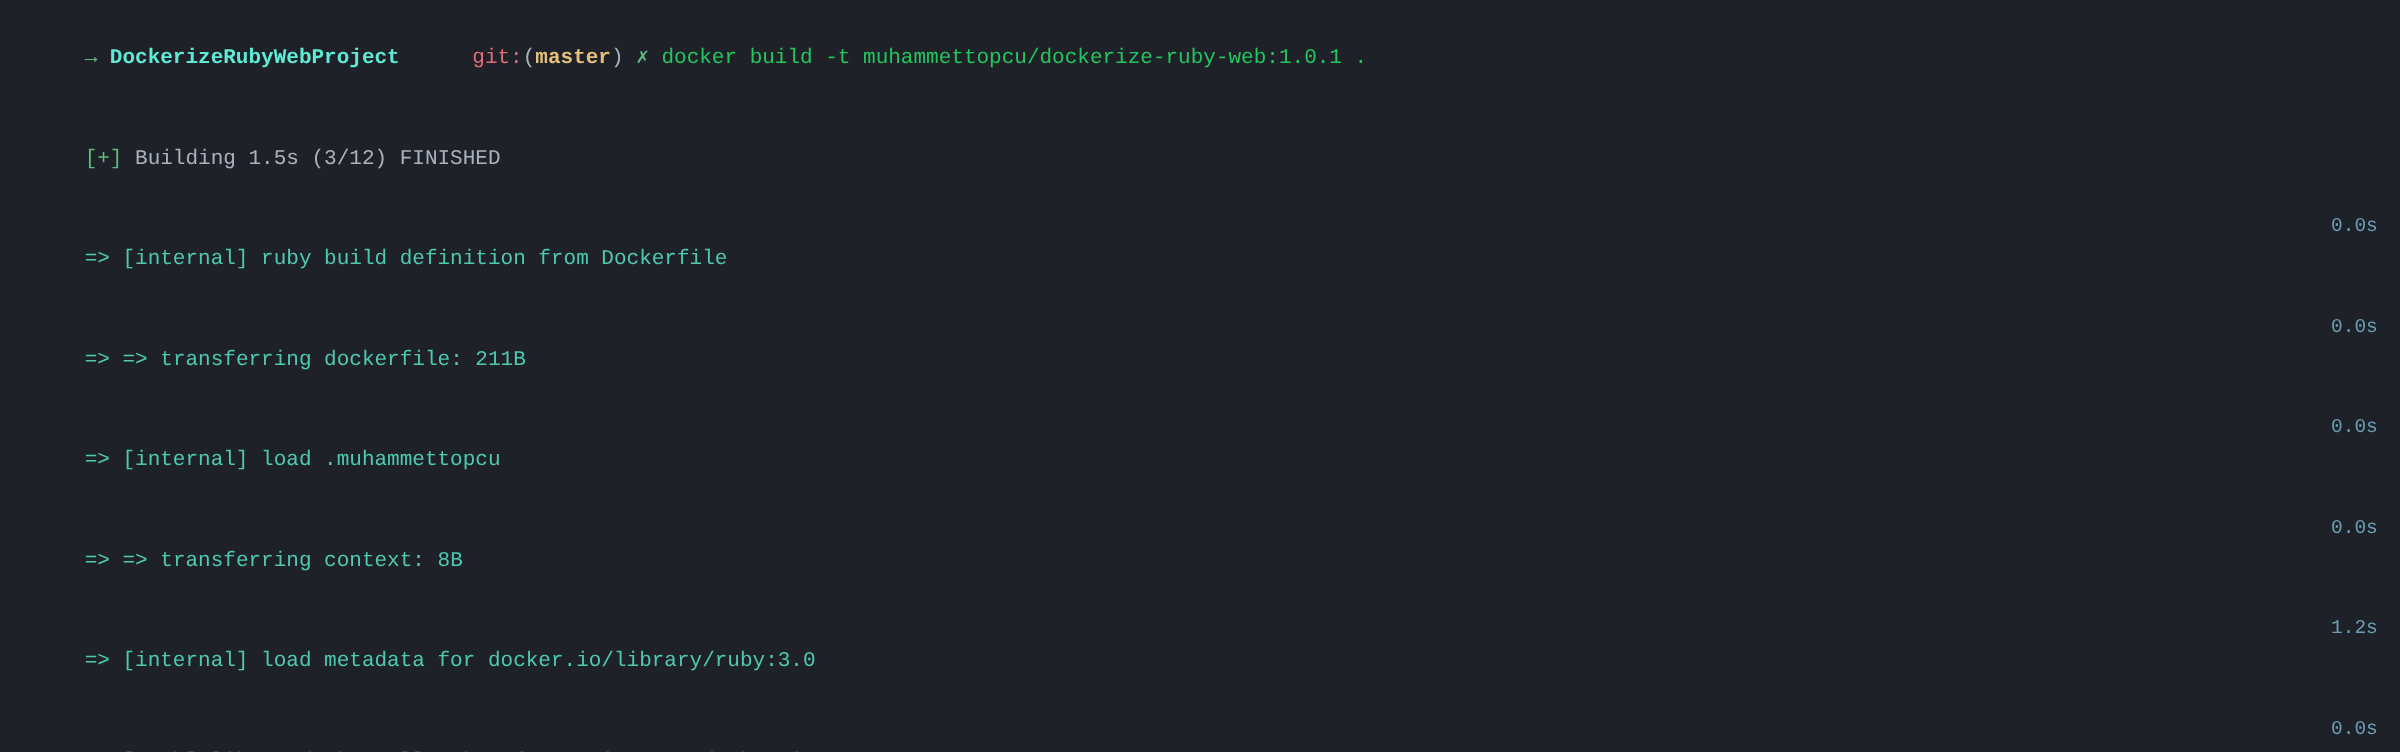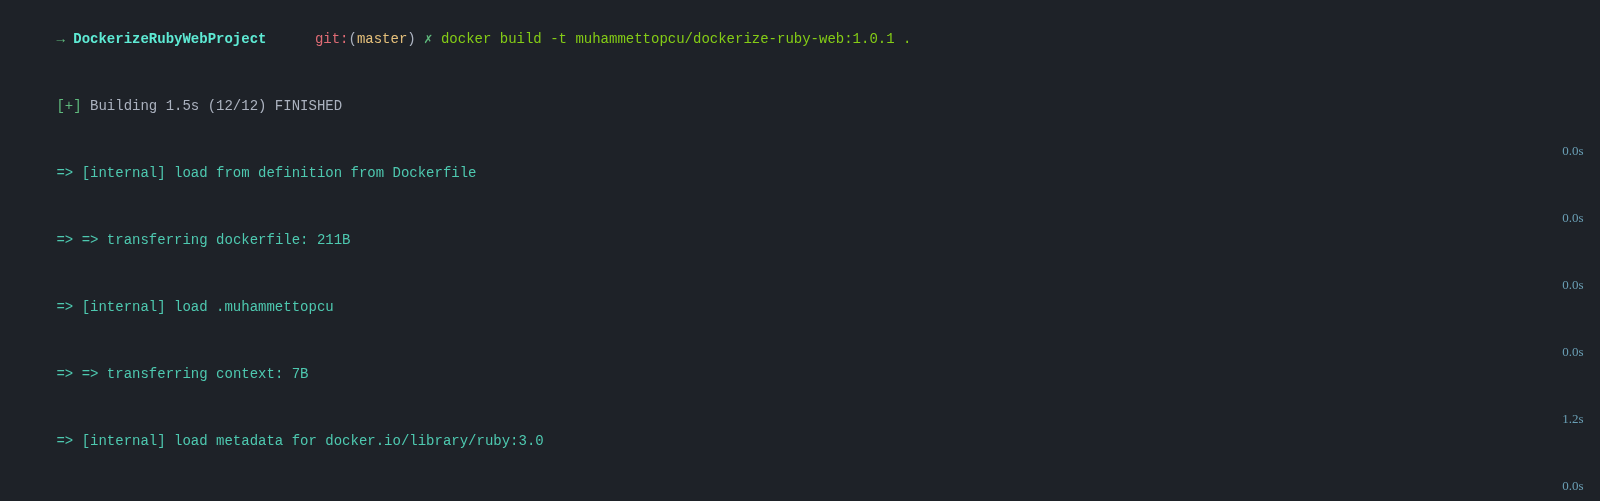--- a/index.html
+++ b/index.html
@@ -35,42 +35,41 @@
 
     .line-content {
       flex: 1;
     }
 
     .line-time {
       color: #6a9fb5;
       font-size: 13px;
       margin-left: 10px;
       min-width: 38px;
-      text-align: center;
-      font-family: Liberation Serif, serif;
+      text-align: left;
     }
 
     
     .prompt-arrow {
       color: #5fba7d;
     }
     .prompt-dir {
       color: #5eead4;
       font-weight: bold;
     }
     .prompt-git {
       color: #e06c75;
       margin-left: 40px;
     }
     .prompt-git-branch {
       color: #e5c07b;
-      font-weight: normal;
+      font-weight: bold;
     }
     .prompt-cmd {
-      color: #84cc16;
+      color: #22c55e;
       margin-top: 24px;
     }
 
     
     .build-bracket {
       color: #5fba7d;
     }
     .build-text {
       color: #abb2bf;
     }
@@ -90,48 +89,48 @@
 <div class="terminal">
 
   <div class="line">
     <div class="line-content">
       <span class="prompt-arrow">→ </span><span class="prompt-dir">DockerizeRubyWebProject</span><span class="white"> </span><span class="prompt-git">git:</span><span class="white">(</span><span class="prompt-git-branch">master</span><span class="white">)</span><span class="green"> ✗ </span><span class="prompt-cmd">docker build -t muhammettopcu/dockerize-ruby-web:1.0.1 .</span>
     </div>
   </div>
 
   <div class="line">
     <div class="line-content">
-      <span class="build-bracket">[+]</span><span class="build-text"> Building 1.5s (12/12) FINISHED</span>
+      <span class="build-bracket">[+]</span><span class="build-text"> Building 1.5s (3/12) FINISHED</span>
     </div>
   </div>
 
   <div class="line">
     <div class="line-content">
-      <span class="arr">=&gt;</span><span class="cyan"> [internal]</span><span class="cyan"> load from definition from Dockerfile</span>
+      <span class="arr">=&gt;</span><span class="cyan"> [internal]</span><span class="cyan"> ruby build definition from Dockerfile</span>
     </div>
     <div class="line-time">0.0s</div>
   </div>
 
   <div class="line">
     <div class="line-content">
       <span class="arr">=&gt;</span><span class="cyan"> =&gt;</span><span class="cyan"> transferring dockerfile: 211B</span>
     </div>
     <div class="line-time">0.0s</div>
   </div>
 
   <div class="line">
     <div class="line-content">
       <span class="arr">=&gt;</span><span class="cyan"> [internal]</span><span class="cyan"> load .muhammettopcu</span>
     </div>
     <div class="line-time">0.0s</div>
   </div>
 
   <div class="line">
     <div class="line-content">
-      <span class="arr">=&gt;</span><span class="cyan"> =&gt;</span><span class="cyan"> transferring context: 7B</span>
+      <span class="arr">=&gt;</span><span class="cyan"> =&gt;</span><span class="cyan"> transferring context: 8B</span>
     </div>
     <div class="line-time">0.0s</div>
   </div>
 
   <div class="line">
     <div class="line-content">
       <span class="arr">=&gt;</span><span class="cyan"> [internal]</span><span class="cyan"> load metadata for docker.io/library/ruby:3.0</span>
     </div>
     <div class="line-time">1.2s</div>
   </div>

